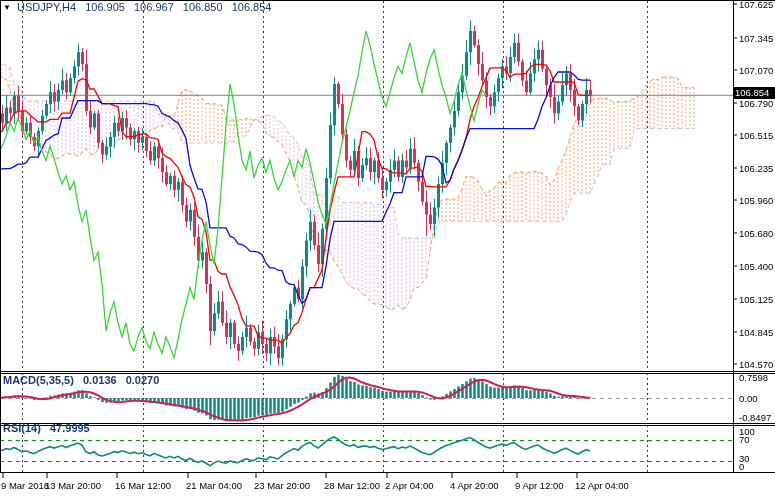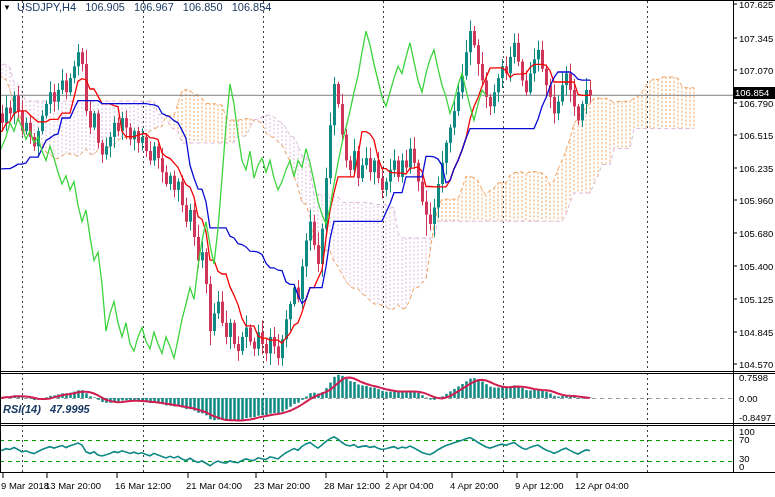--- a/index.html
+++ b/index.html
@@ -4,21 +4,21 @@
 <style>
   html,body{margin:0;padding:0;background:#fff;}
   #app{position:relative;width:775px;height:497px;background:#ffffff;
        font-family:"Liberation Sans",sans-serif;overflow:hidden;}
   #chart{position:absolute;left:0;top:0;}
   .overlay{position:absolute;white-space:nowrap;}
   #title-line{left:3px;top:1px;font-size:11px;font-weight:normal;color:#1b3a64;}
   #title-line .marker{font-size:8px;position:relative;top:-1px;margin-right:3px;color:#000;}
   #title-line span.val{margin-left:6px;}
   #macd-label{left:3px;top:374px;font-size:11px;font-weight:bold;color:#1b3a64;}
-  #rsi-label{left:3px;top:403px;font-size:11px;font-weight:bold;color:#1b3a64;font-style:italic;}
+  #rsi-label{left:3px;top:422px;font-size:11px;font-weight:bold;color:#1b3a64;}
   #macd-label span.val,#rsi-label span.val{margin-left:6px;}
   #price-tag{left:733px;top:87px;width:41px;height:12px;background:#000;color:#fff;
              font-size:9.5px;line-height:12px;padding-left:2px;}
   .hotzone{position:absolute;background:transparent;}
 </style>
 </head>
 <body>
 
 <div id="app">
   <svg id="chart" width="775" height="497">
@@ -756,20 +756,25 @@
 
   <div class="overlay" id="title-line">
     <span class="marker">▼</span>
     <span>USDJPY,H4</span>
     <span class="val">106.905</span>
     <span class="val">106.967</span>
     <span class="val">106.850</span>
     <span class="val">106.854</span>
   </div>
 
+  <div class="overlay" id="macd-label">
+    <span>MACD(5,35,5)</span>
+    <span class="val">0.0136</span>
+    <span class="val">0.0270</span>
+  </div>
 
   <div class="overlay" id="rsi-label">
     <span>RSI(14)</span>
     <span class="val">47.9995</span>
   </div>
 
   <div class="overlay" id="price-tag">106.854</div>
 
   <div class="hotzone" style="left:733px;top:0;width:42px;height:473px;"></div>
   <div class="hotzone" style="left:0;top:474px;width:775px;height:23px;"></div>

